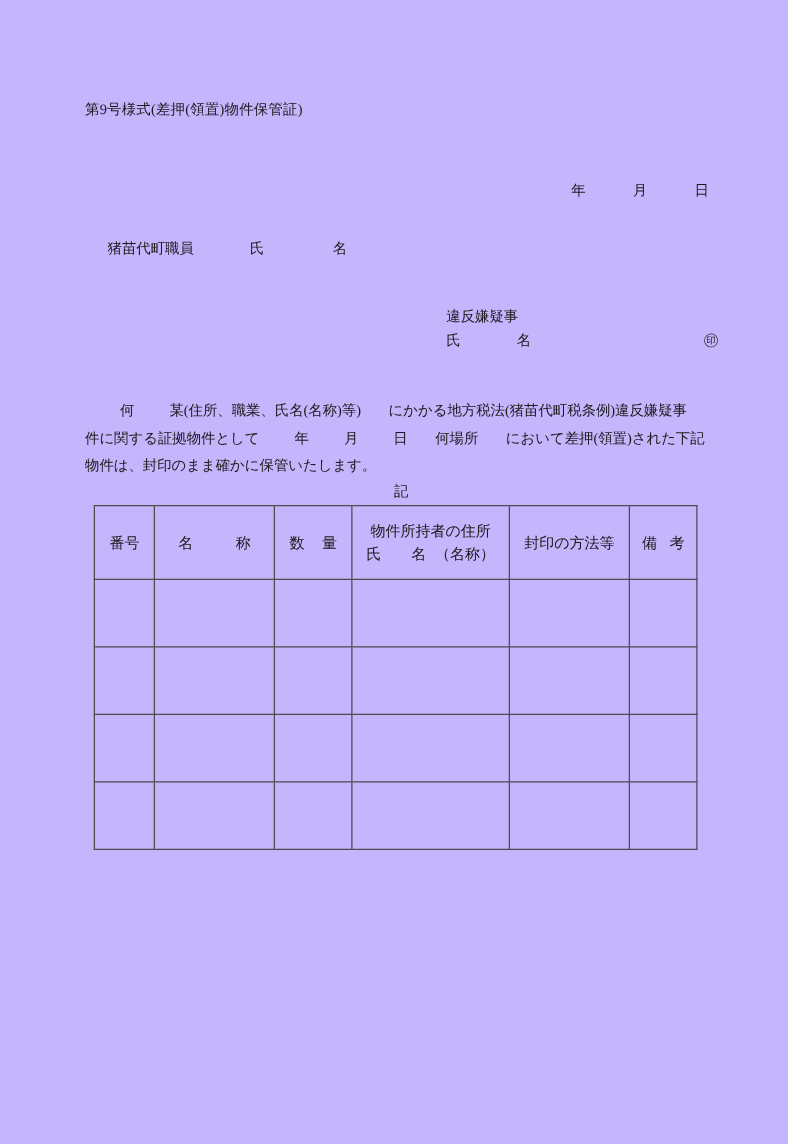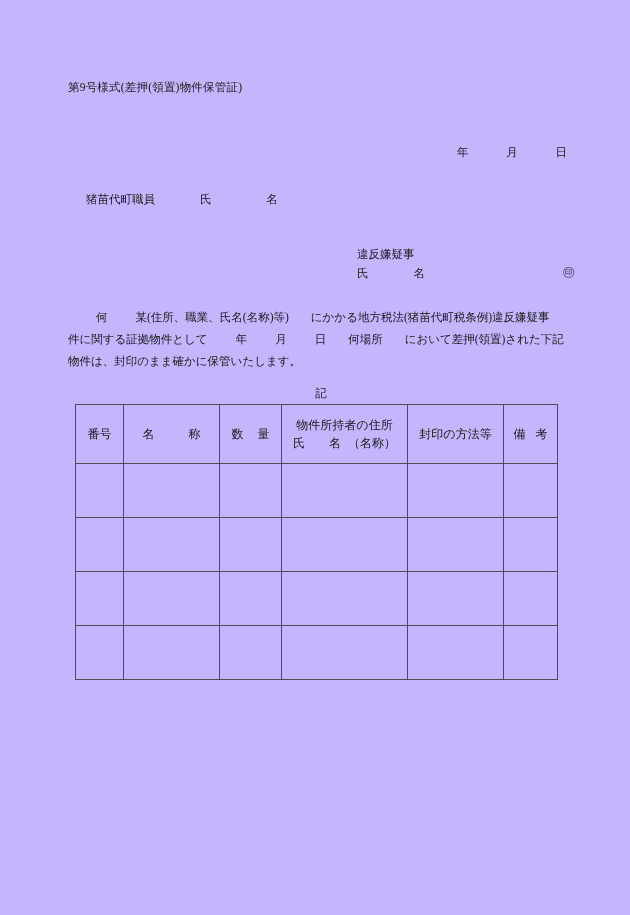--- a/index.html
+++ b/index.html
@@ -81,21 +81,21 @@
     position: absolute;
     right: -28px;
     top: -1px;
     font-size: 12.5px;
   }
 
   
   .body-text {
     position: absolute;
     left: 68px;
-    top: 306px;
+    top: 318px;
     width: 498px;
     font-size: 11.5px;
     line-height: 22px;
   }
   .body-text .ln { white-space: nowrap; }
   .sp-sm { display: inline-block; width: 22px; }
   .sp-md { display: inline-block; width: 28px; }
 
   
   .ki-mark {

